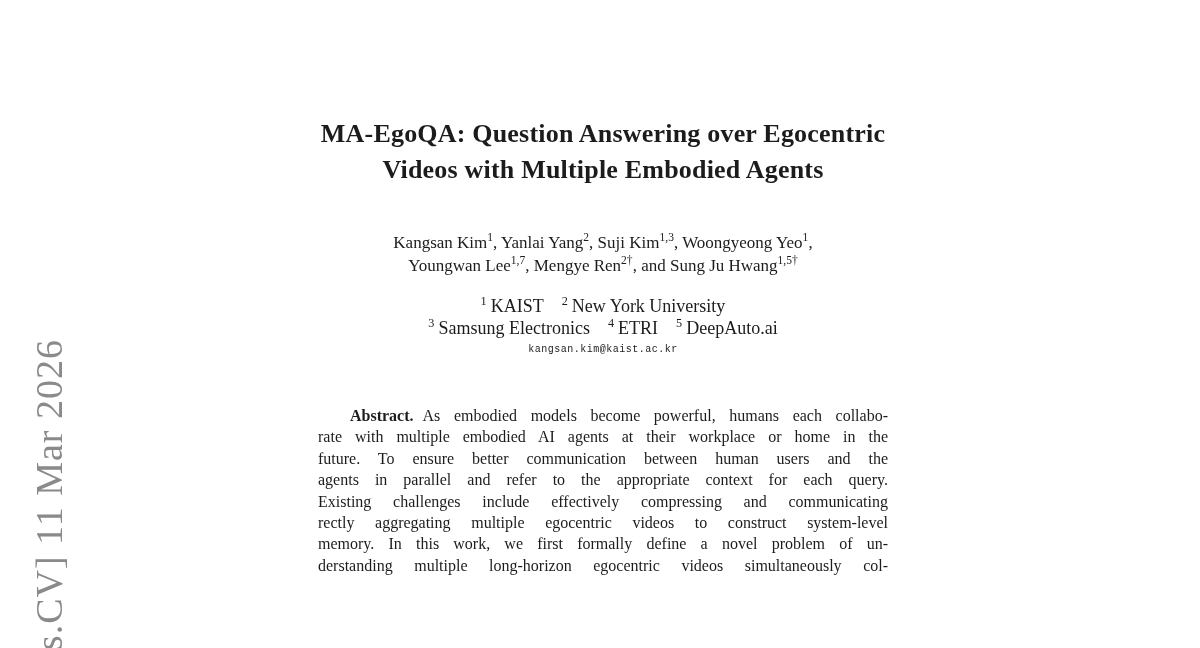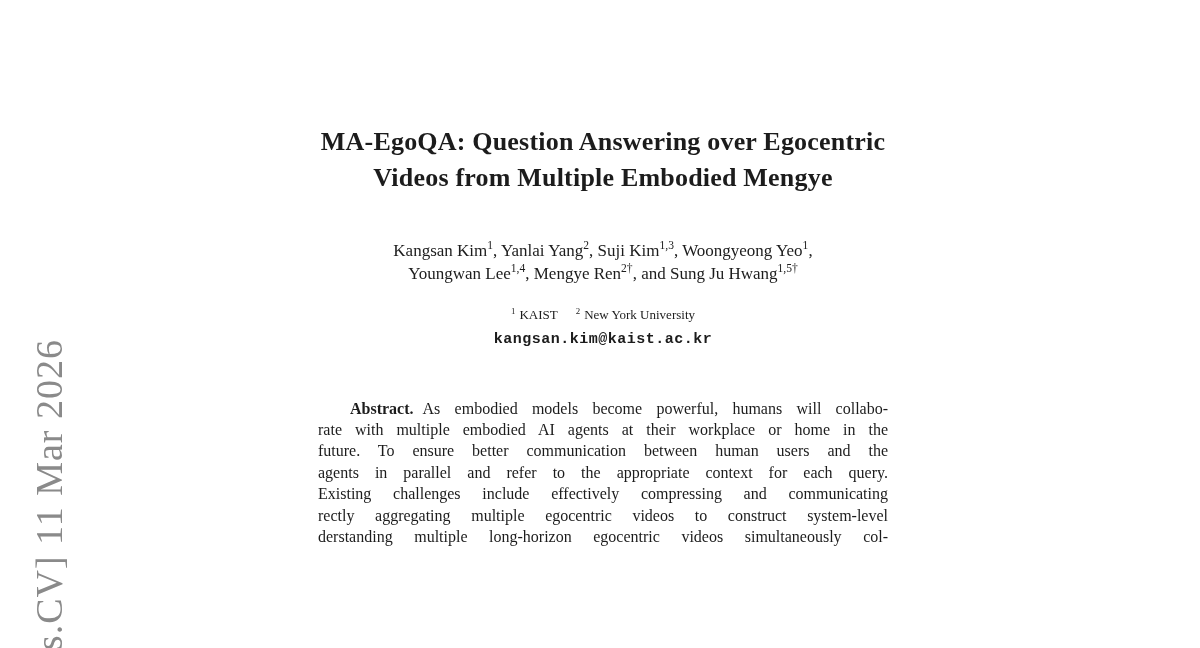--- a/index.html
+++ b/index.html
@@ -27,21 +27,21 @@
     font-size: 38px;
     letter-spacing: 1px;
     color: #8a8a8a;
     white-space: nowrap;
   }
 
   
   .column {
     position: absolute;
     left: 263px;
-    top: 12px;
+    top: 4px;
     width: 680px;
   }
 
   .paper-title {
     margin-top: 112px;
     text-align: center;
     font-weight: bold;
     font-size: 26px;
     line-height: 36px;
     letter-spacing: 0.2px;
@@ -54,36 +54,36 @@
     line-height: 23px;
   }
   .authors sup, .affiliations sup {
     font-size: 68%;
     line-height: 0;
   }
 
   .affiliations {
     margin-top: 19px;
     text-align: center;
-    font-size: 13px;
+    font-size: 18px;
     line-height: 21.5px;
   }
   .affil-seg {
     display: inline-block;
     margin: 0 9px;
     white-space: nowrap;
   }
   .affil-seg sup { margin-right: 4px; }
 
   .email {
     margin-top: 5px;
     text-align: center;
     font-family: "Liberation Mono", monospace;
-    font-size: 15px;
-    font-weight: 700;
+    font-size: 10px;
+    font-weight: 400;
     letter-spacing: 0.5px;
   }
 
   .abstract {
     margin: 50px 55px 0 55px;
     width: 570px;
     font-size: 16px;
     line-height: 21.4px;
   }
   .abs-line {
@@ -99,37 +99,39 @@
 </style>
 </head>
 <body>
 
 <div class="watermark">cs.CV] 11 Mar 2026</div>
 
 <div class="column">
 
   <div class="paper-title">
     <div>MA-EgoQA: Question Answering over Egocentric</div>
-    <div>Videos from Multiple Embodied Mengye</div>
+    <div>Videos with Multiple Embodied Agents</div>
   </div>
 
   <div class="authors">
     <div><span>Kangsan Kim</span><sup>1</sup><span>, </span><span>Yanlai Yang</span><sup>2</sup><span>, </span><span>Suji Kim</span><sup>1,3</sup><span>, </span><span>Woongyeong Yeo</span><sup>1</sup><span>,</span></div>
-    <div><span>Youngwan Lee</span><sup>1,4</sup><span>, </span><span>Mengye Ren</span><sup>2†</sup><span>, and </span><span>Sung Ju Hwang</span><sup>1,5†</sup></div>
+    <div><span>Youngwan Lee</span><sup>1,7</sup><span>, </span><span>Mengye Ren</span><sup>2†</sup><span>, and </span><span>Sung Ju Hwang</span><sup>1,5†</sup></div>
   </div>
 
   <div class="affiliations">
     <div><span class="affil-seg"><sup>1</sup><span>KAIST</span></span><span class="affil-seg"><sup>2</sup><span>New York University</span></span></div>
+    <div><span class="affil-seg"><sup>3</sup><span>Samsung Electronics</span></span><span class="affil-seg"><sup>4</sup><span>ETRI</span></span><span class="affil-seg"><sup>5</sup><span>DeepAuto.ai</span></span></div>
   </div>
 
   <div class="email">kangsan.kim@kaist.ac.kr</div>
 
   <div class="abstract">
-    <div class="abs-line"><span class="abs-label">Abstract.</span><span>As embodied models become powerful, humans will collabo-</span></div>
+    <div class="abs-line"><span class="abs-label">Abstract.</span><span>As embodied models become powerful, humans each collabo-</span></div>
     <div class="abs-line">rate with multiple embodied AI agents at their workplace or home in the</div>
     <div class="abs-line">future. To ensure better communication between human users and the</div>
     <div class="abs-line">agents in parallel and refer to the appropriate context for each query.</div>
     <div class="abs-line">Existing challenges include effectively compressing and communicating</div>
     <div class="abs-line">rectly aggregating multiple egocentric videos to construct system-level</div>
+    <div class="abs-line">memory. In this work, we first formally define a novel problem of un-</div>
     <div class="abs-line">derstanding multiple long-horizon egocentric videos simultaneously col-</div>
   </div>
 
 </div>
 
 </body></html>

